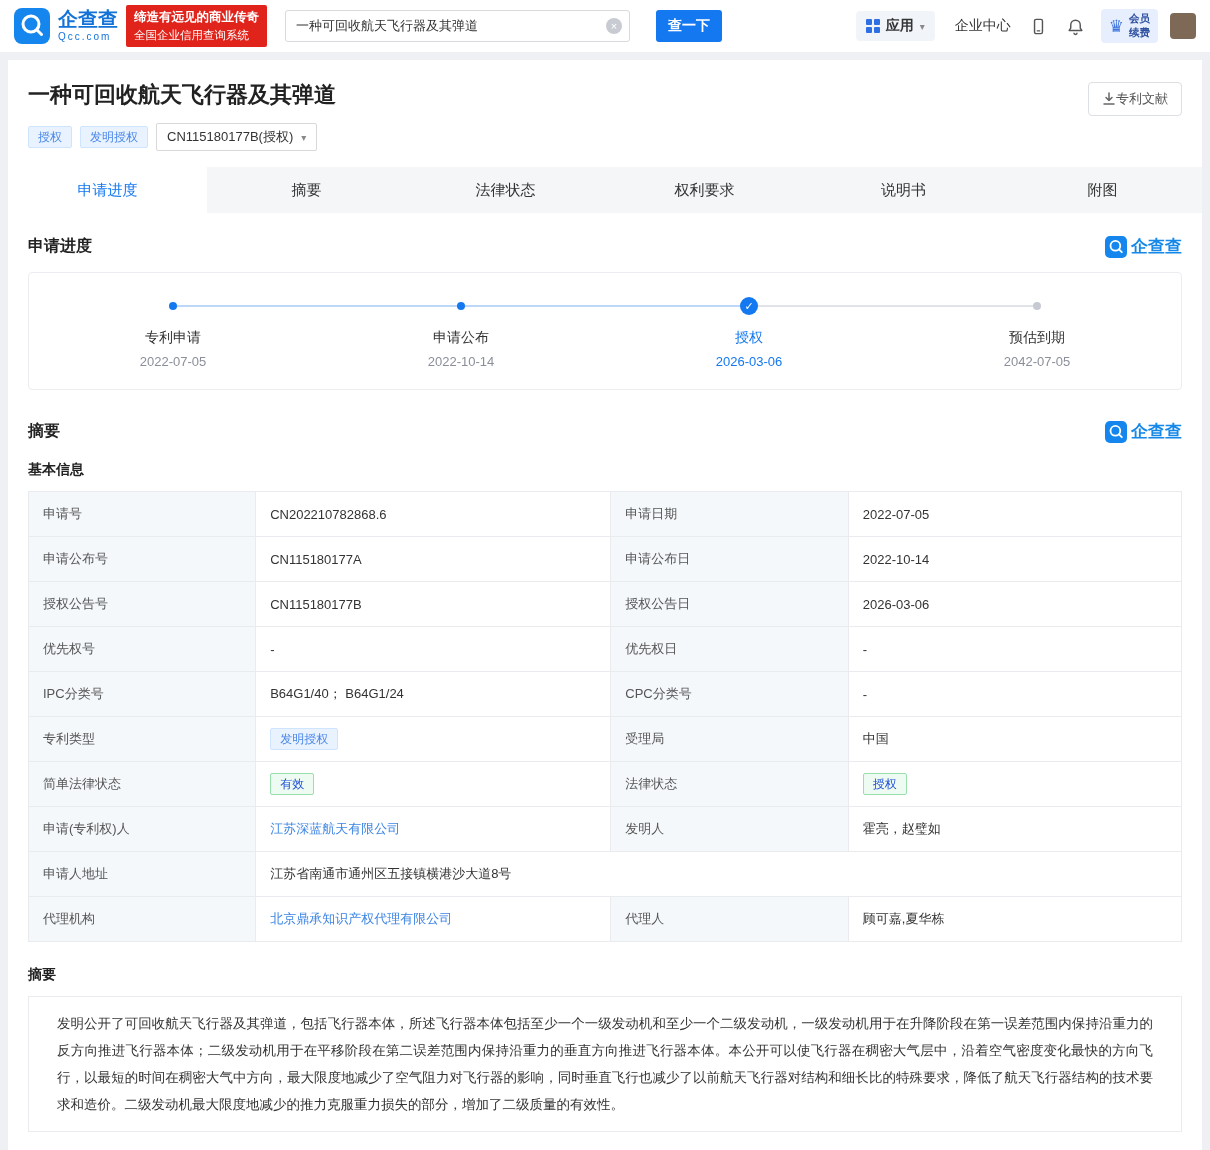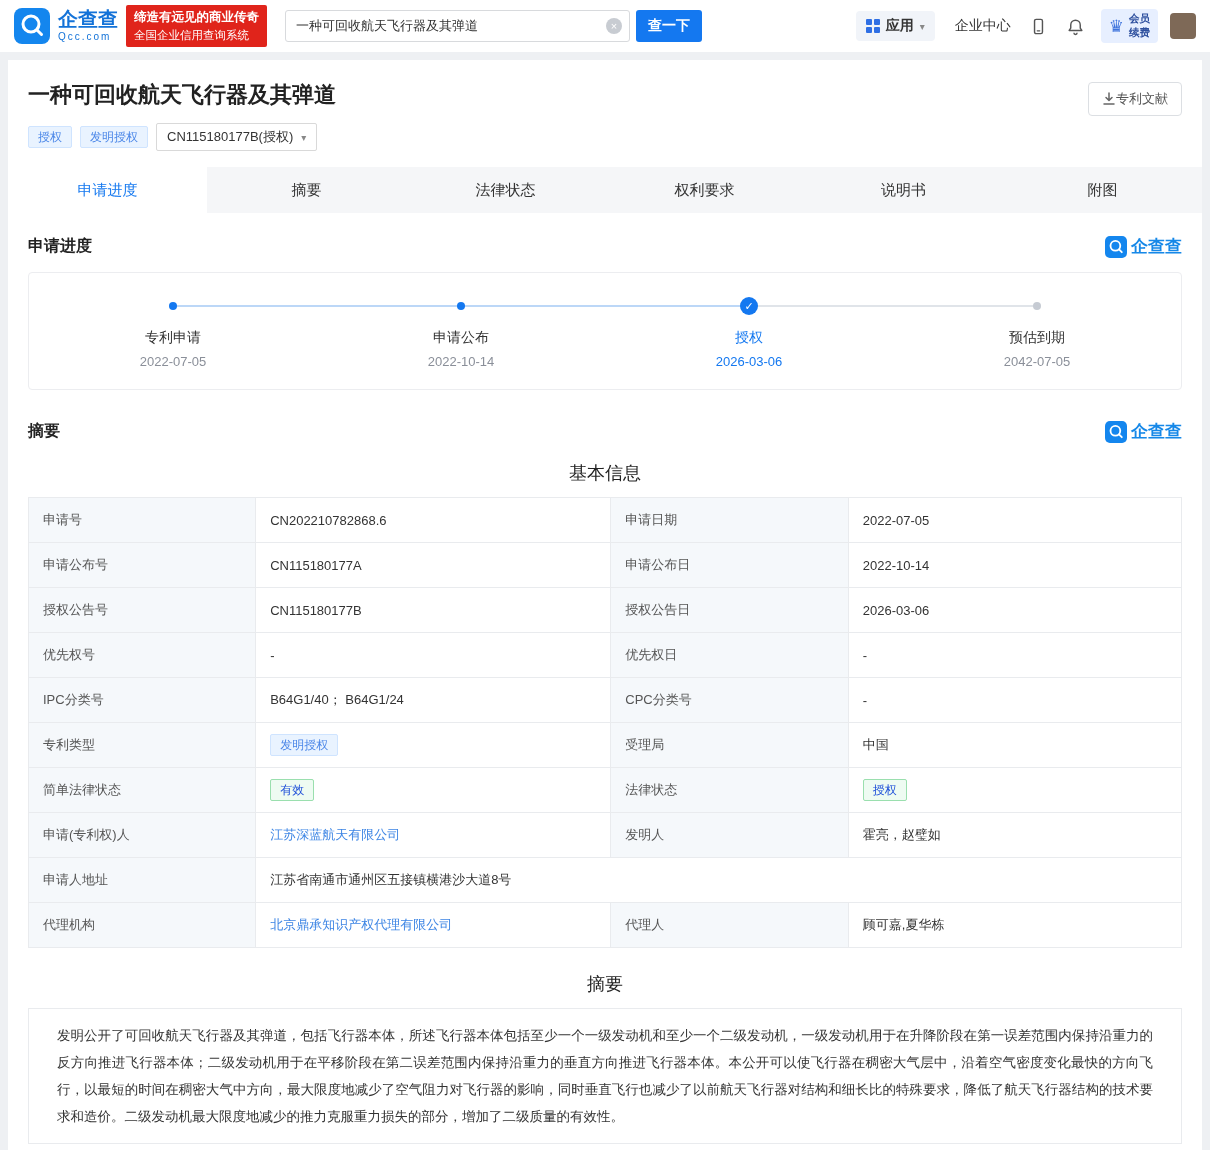--- a/index.html
+++ b/index.html
@@ -30,21 +30,21 @@
     width:345px; height:32px; border:1px solid #d8dadd; border-radius:3px;
     padding:0 30px 0 10px; font-size:13px; color:#333; outline:none;
     font-family:inherit;
   }
   .clear-ic {
     position:absolute; right:8px; top:8px; width:16px; height:16px;
     background:#c8ccd2; color:#fff; border-radius:50%; font-size:11px;
     display:flex; align-items:center; justify-content:center; cursor:pointer;
   }
   .search-btn {
-    margin-left:6px; width:66px; height:32px; background:#1478f0; color:#fff;
+    margin-left:26px; width:66px; height:32px; background:#1478f0; color:#fff;
     border:none; border-radius:3px; font-size:14px; font-weight:bold; cursor:pointer;
     font-family:inherit;
   }
   .hdr-spacer { flex:1; }
   .apps-pill {
     display:flex; align-items:center; gap:6px; background:#f1f4f9;
     border-radius:4px; padding:6px 10px; cursor:pointer;
   }
   .grid-ic { width:14px; height:14px; display:block; }
   .apps-label { font-size:14px; font-weight:bold; color:#333; }
@@ -108,21 +108,21 @@
   .step.future .dot { width:8px; height:8px; border-radius:50%; background:#c6cbd3; }
   .step.current .dot {
     width:18px; height:18px; border-radius:50%; background:#1478f0; color:#fff;
     font-size:11px; display:flex; align-items:center; justify-content:center;
   }
   .step-label { margin-top:14px; font-size:14px; color:#333; }
   .step-date { margin-top:7px; font-size:13px; color:#8a8f99; }
   .step.current .step-label, .step.current .step-date { color:#1478f0; }
 
   
-  .sub-title { font-size:18px; font-weight:normal; color:#222; margin:18px 0 12px;text-align:center; }
+  .sub-title { font-size:14px; font-weight:bold; color:#222; margin:18px 0 12px; }
   table.info { width:100%; border-collapse:collapse; font-size:13px; table-layout:fixed; }
   table.info td { border:1px solid #e9ebee; height:45px; padding:0 14px; vertical-align:middle; }
   td.cell-label { background:#f5f8fb; color:#555; }
   td.cell-value { color:#333; background:#fff; }
   .cell-link { color:#3d85e4; text-decoration:none; cursor:pointer; }
   col.c1 { width:19.7%; } col.c2 { width:30.8%; } col.c3 { width:20.6%; } col.c4 { width:28.9%; }
 
   
   .abstract-box {
     border:1px solid #e9ebee; padding:13px 28px; font-size:13.5px; color:#333;

